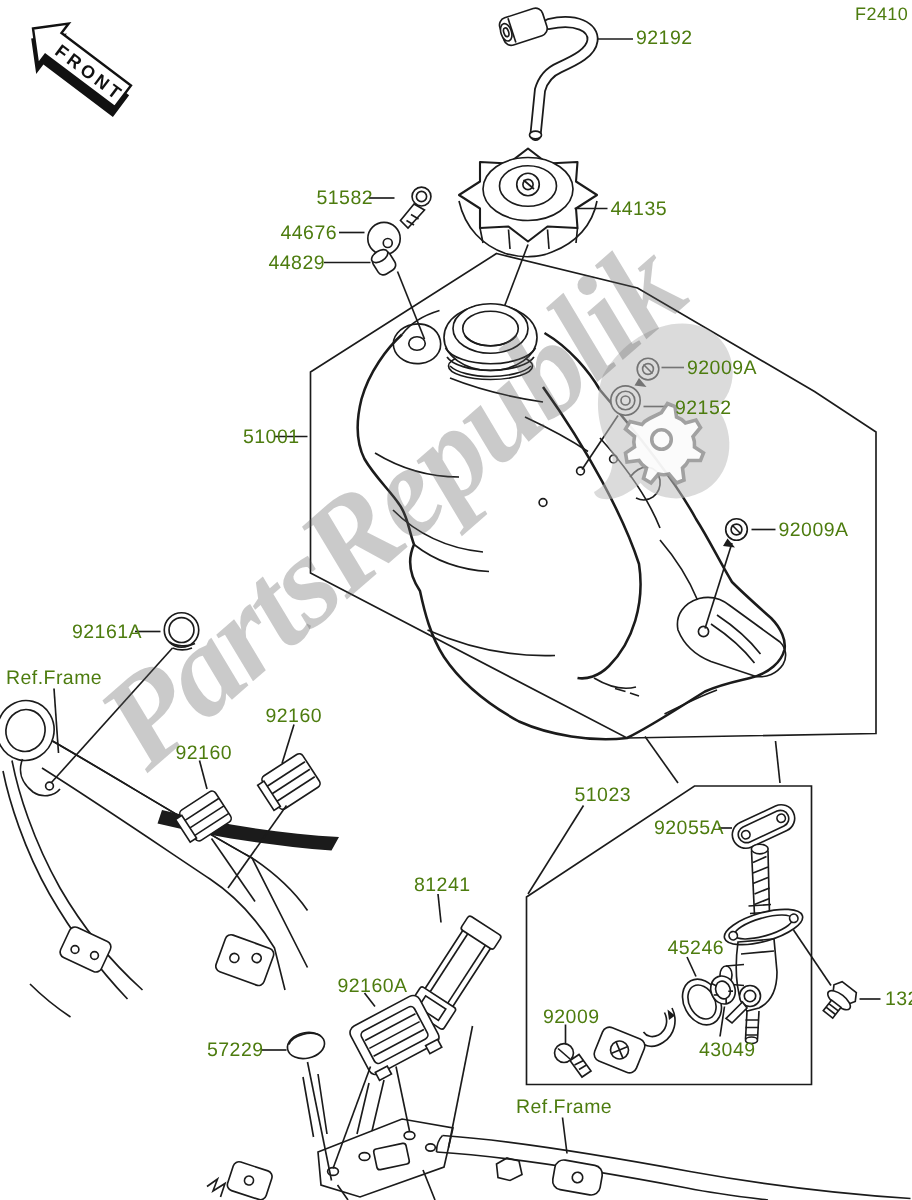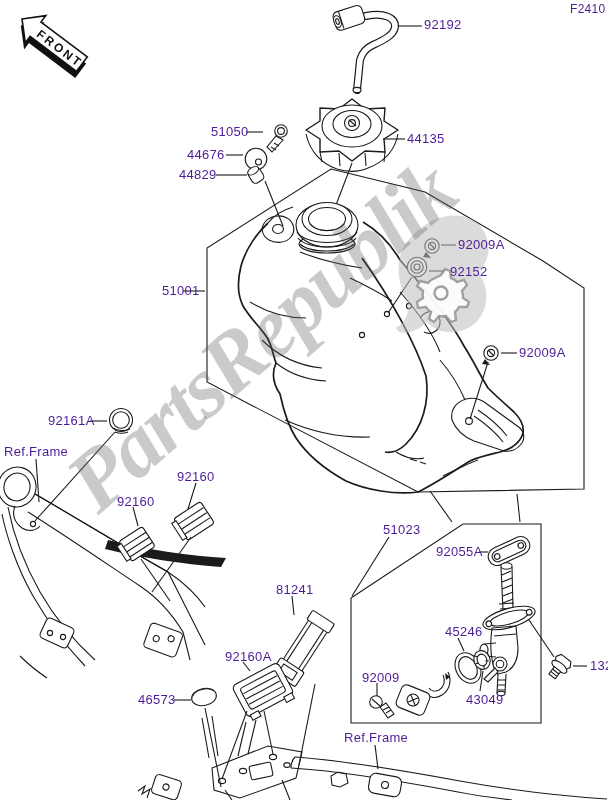--- a/index.html
+++ b/index.html
@@ -4,21 +4,21 @@
 <style>
   html,body{margin:0;padding:0;background:#fff;}
   #stage{position:relative;width:608px;height:800px;background:#ffffff;overflow:hidden;
          font-family:"Liberation Sans",sans-serif;}
   #art{position:absolute;left:0;top:0;z-index:0;}
   #wmlayer{position:absolute;left:0;top:0;z-index:1;pointer-events:none;}
   .wm-text{position:absolute;left:86px;top:448px;font-family:"Liberation Serif",serif;
            font-style:italic;font-weight:bold;font-size:86px;line-height:1;
            color:rgba(90,90,90,0.32);transform:rotate(-41deg);transform-origin:0 62%;
            letter-spacing:-2px;white-space:nowrap;}
-  .lbl{position:absolute;z-index:2;font-size:13px;color:#4c1d95;white-space:nowrap;
+  .lbl{position:absolute;z-index:2;font-size:13px;color:#4d7c0f;white-space:nowrap;
        letter-spacing:0.3px;line-height:1;}
   .sm{font-size:12px;}
   svg{display:block;}
   .ln{stroke:#1b1b1b;stroke-width:1.1;fill:none;}
   .bold{stroke-width:1.7;}
   .wh{fill:#ffffff;}
 </style>
 </head>
 <body>
 
@@ -357,35 +357,35 @@
       <path d="M441,275 l4,-6 l5,2 l1,7 a14,14 0 0 1 6,4 l7,-2 l3,5 l-5,6 a14,14 0 0 1 1,7 l6,4 l-2,5 l-8,0 a14,14 0 0 1 -4,5 l1,8 l-5,2 l-5,-6 a14,14 0 0 1 -7,0 l-5,6 l-5,-3 l2,-7 a14,14 0 0 1 -5,-5 l-8,1 l-1,-6 l6,-4 a14,14 0 0 1 0,-7 l-6,-5 l3,-5 l8,2 a14,14 0 0 1 5,-4 Z" fill="#ffffff" stroke="#9b9b9b" stroke-width="2.4" transform="translate(0,0)"></path>
       <circle cx="441" cy="293" r="6.5" fill="#ffffff" stroke="#9b9b9b" stroke-width="2.4"></circle>
     </g>
   </svg>
   <div class="wm-text">PartsRepublik</div>
 </div>
 
 <div class="lbl sm" style="left:570px;top:3px">F2410</div>
 <div class="lbl" style="left:424px;top:18px">92192</div>
 <div class="lbl" style="left:407px;top:132px">44135</div>
-<div class="lbl" style="left:211px;top:125px">51050</div>
+<div class="lbl" style="left:211px;top:125px">51582</div>
 <div class="lbl" style="left:187px;top:148px">44676</div>
 <div class="lbl" style="left:179px;top:168px">44829</div>
 <div class="lbl" style="left:162px;top:284px">51001</div>
 <div class="lbl" style="left:458px;top:238px">92009A</div>
 <div class="lbl" style="left:450px;top:265px">92152</div>
 <div class="lbl" style="left:519px;top:346px">92009A</div>
 <div class="lbl" style="left:48px;top:414px">92161A</div>
 <div class="lbl" style="left:4px;top:445px">Ref.Frame</div>
 <div class="lbl" style="left:177px;top:470px">92160</div>
 <div class="lbl" style="left:117px;top:495px">92160</div>
 <div class="lbl" style="left:383px;top:523px">51023</div>
 <div class="lbl" style="left:436px;top:545px">92055A</div>
 <div class="lbl" style="left:276px;top:583px">81241</div>
 <div class="lbl" style="left:445px;top:625px">45246</div>
 <div class="lbl" style="left:225px;top:650px">92160A</div>
 <div class="lbl" style="left:362px;top:671px">92009</div>
 <div class="lbl" style="left:466px;top:693px">43049</div>
-<div class="lbl" style="left:138px;top:693px">46573</div>
+<div class="lbl" style="left:138px;top:693px">57229</div>
 <div class="lbl" style="left:590px;top:659px">132</div>
 <div class="lbl" style="left:344px;top:731px">Ref.Frame</div>
 
 </div>
 
 </body></html>

